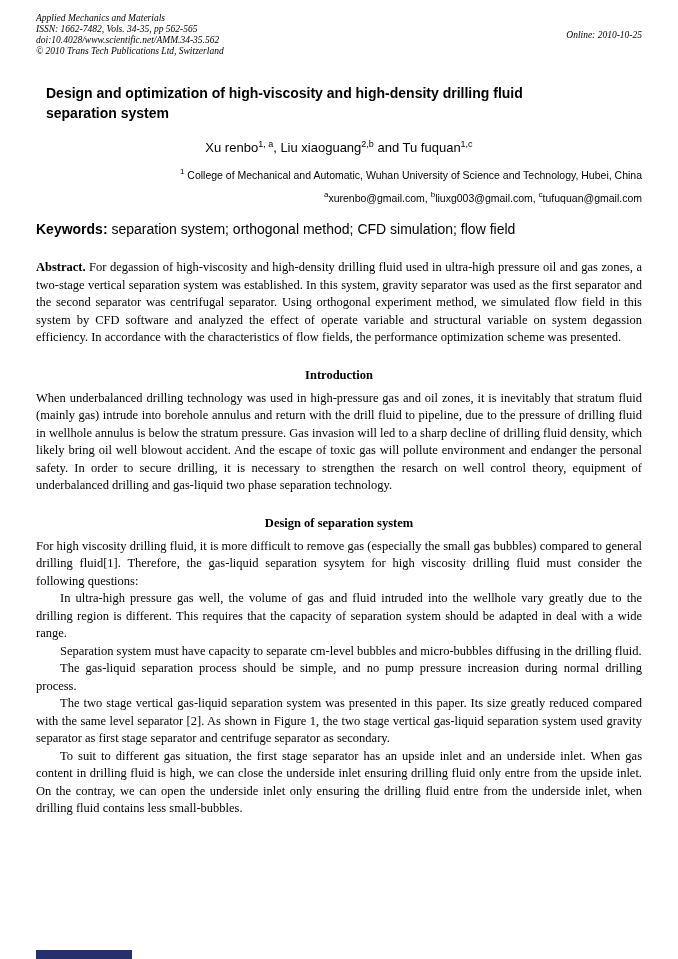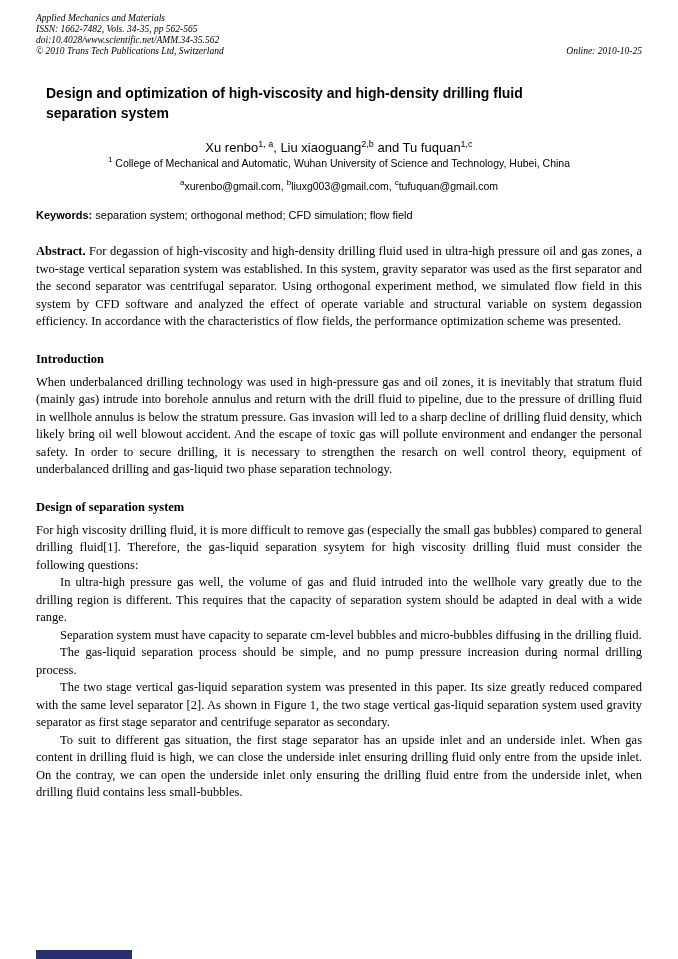--- a/index.html
+++ b/index.html
@@ -12,21 +12,21 @@
     box-sizing: border-box;
     padding: 13px 36px 0 36px;
     font-family: "Liberation Serif", serif;
     color: #000000;
     overflow: hidden;
   }
   
   .paper-header {
     display: flex;
     justify-content: space-between;
-    align-items: flex-end;
+    align-items: center;
     font-style: italic;
     font-size: 9.5px;
     line-height: 11px;
   }
   .header-left div { white-space: nowrap; }
   .header-right { white-space: nowrap; }
 
   
   .paper-title {
     font-family: "Liberation Sans", sans-serif;
@@ -43,47 +43,48 @@
     font-size: 13px;
     text-align: center;
     margin-top: 16px;
   }
   .authors sup { font-size: 9px; text-align: right; }
 
   
   .affiliations {
     font-family: "Liberation Sans", sans-serif;
     font-size: 10.5px;
-    text-align: center;
-    margin-top: 0;
+    text-align: right;
+    margin-top: 12px;
   }
   .affiliations .affil-line { margin-bottom: 9px; }
   .affiliations sup { font-size: 8px; }
 
   
   .keywords {
     font-family: "Liberation Sans", sans-serif;
-    font-size: 11px;
+    font-size: 14px;
     margin-top: 18px;
   }
   .keywords .kw-label { font-weight: bold; }
 
   
   .abstract {
     margin-top: 22px;
     font-size: 12.5px;
     line-height: 17.5px;
     text-align: justify;
   }
   .abstract .abs-label { font-weight: bold; }
 
   .section-heading {
     font-size: 12.5px;
     font-weight: bold;
     margin: 21px 0 7px 0;
+    text-align: center;
   }
   .body-para {
     font-size: 12.5px;
     line-height: 17.5px;
     text-align: justify;
     margin: 0;
   }
   .body-para.indent { text-indent: 24px; }
 
   

